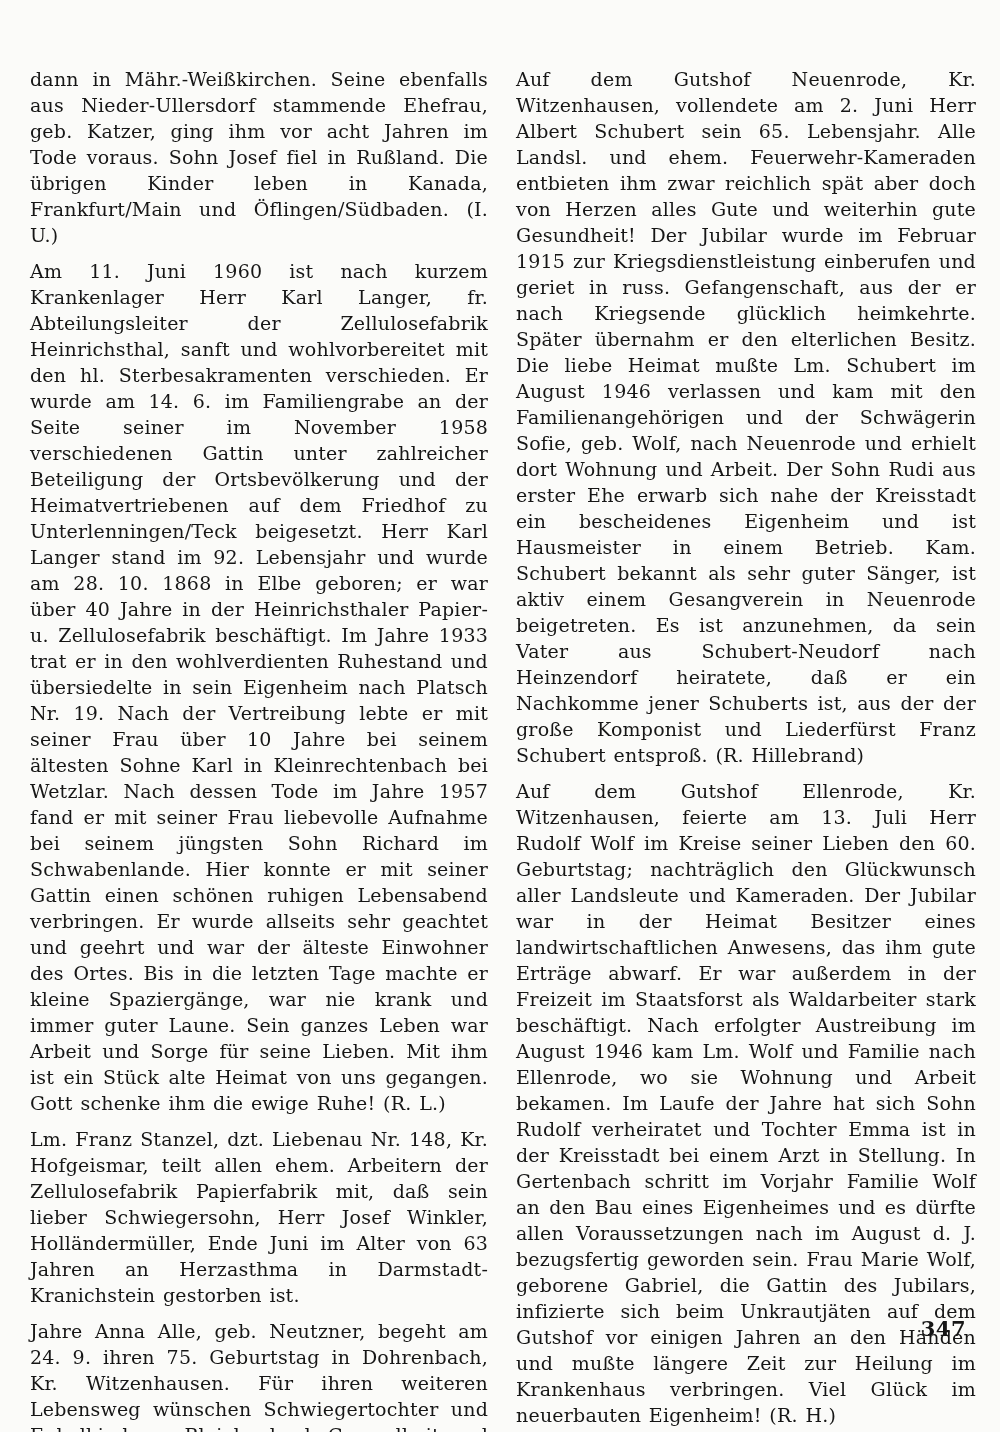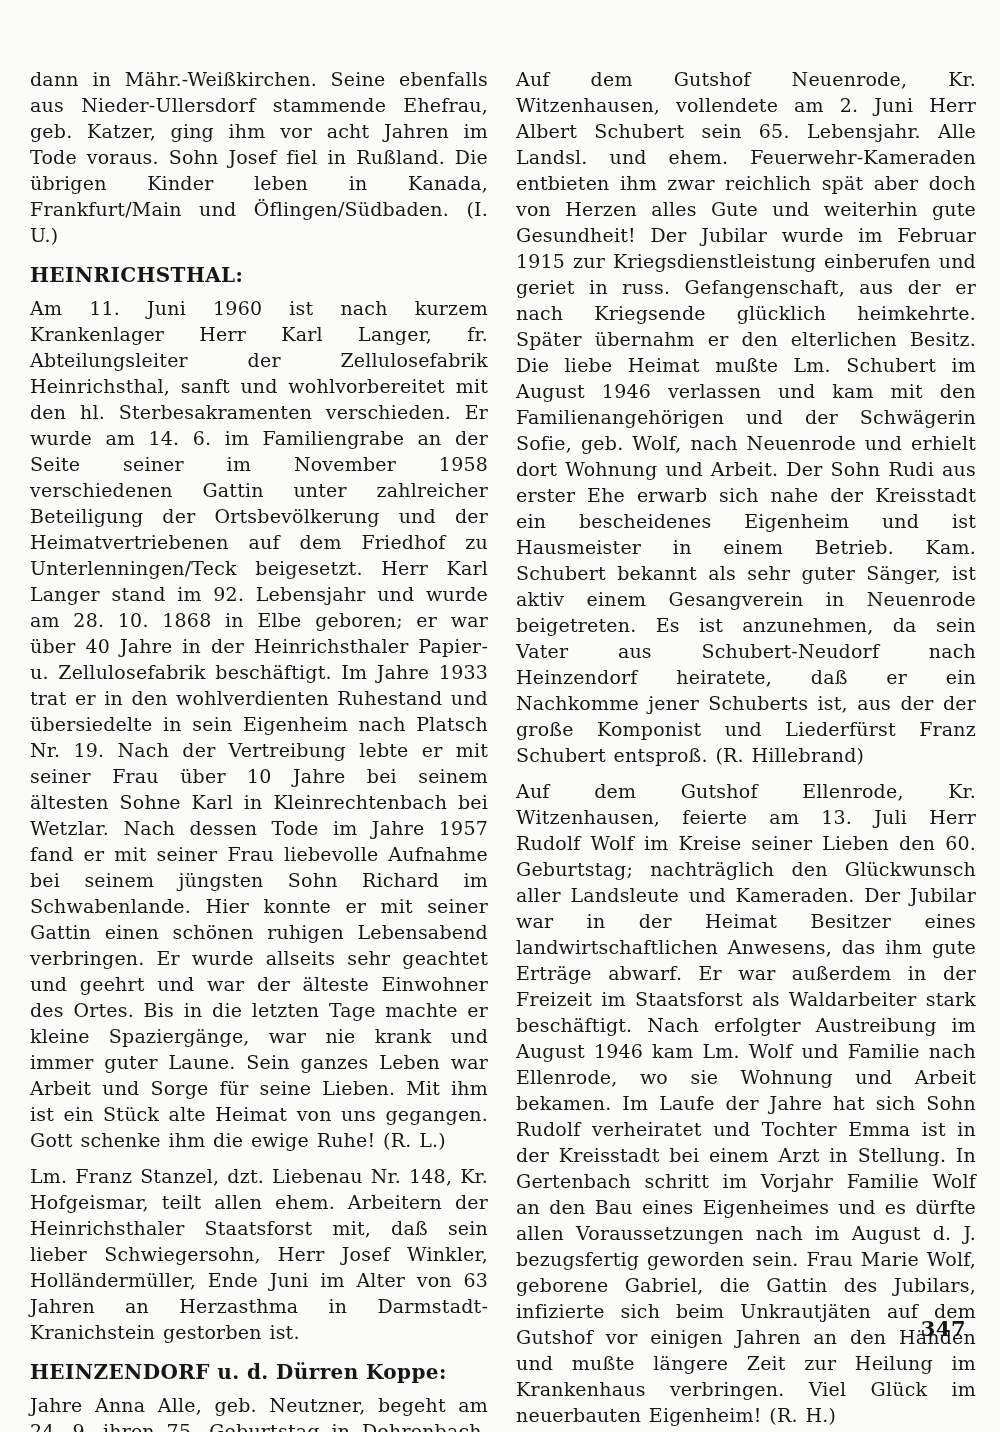--- a/index.html
+++ b/index.html
@@ -53,24 +53,22 @@
     letter-spacing: 0.5px;
   }
 </style>
 </head>
 <body>
 
 <div class="page">
   <div class="columns">
     <div class="column">
         <p class="para"><span>dann in Mähr.-Weißkirchen. Seine ebenfalls aus Nieder-Ullersdorf stammende Ehefrau, geb. Katzer, ging ihm vor acht Jahren im Tode voraus. Sohn Josef fiel in Rußland. Die übrigen Kinder leben in Kanada, Frankfurt/Main und Öflingen/Südbaden. (I. U.)</span></p>
-        <h3 class="heading"><span>HEINRICHSTHAL:</span></h3>
         <p class="para"><span>Am 11. Juni 1960 ist nach kurzem Krankenlager Herr </span><b>Karl Langer,</b><span> fr. Abteilungsleiter der Zellulosefabrik Heinrichsthal, sanft und wohlvorbereitet mit den hl. Sterbesakramenten verschieden. Er wurde am 14. 6. im Familiengrabe an der Seite seiner im November 1958 verschiedenen Gattin unter zahlreicher Beteiligung der Ortsbevölkerung und der Heimatvertriebenen auf dem Friedhof zu Unterlenningen/Teck beigesetzt. Herr Karl Langer stand im 92. Lebensjahr und wurde am 28. 10. 1868 in Elbe geboren; er war über 40 Jahre in der Heinrichsthaler Papier- u. Zellulosefabrik beschäftigt. Im Jahre 1933 trat er in den wohlverdienten Ruhestand und übersiedelte in sein Eigenheim nach Platsch Nr. 19. Nach der Vertreibung lebte er mit seiner Frau über 10 Jahre bei seinem ältesten Sohne Karl in Kleinrechtenbach bei Wetzlar. Nach dessen Tode im Jahre 1957 fand er mit seiner Frau liebevolle Aufnahme bei seinem jüngsten Sohn Richard im Schwabenlande. Hier konnte er mit seiner Gattin einen schönen ruhigen Lebensabend verbringen. Er wurde allseits sehr geachtet und geehrt und war der älteste Einwohner des Ortes. Bis in die letzten Tage machte er kleine Spaziergänge, war nie krank und immer guter Laune. Sein ganzes Leben war Arbeit und Sorge für seine Lieben. Mit ihm ist ein Stück alte Heimat von uns gegangen. Gott schenke ihm die ewige Ruhe! (R. L.)</span></p>
-        <p class="para"><span>Lm. Franz Stanzel, dzt. Liebenau Nr. 148, Kr. Hofgeismar, teilt allen ehem. Arbeitern der Heinrichsthaler Staatsforst mit, daß sein lieber Schwiegersohn, Herr </span><b>Josef Winkler,</b><span> Holländermüller, Ende Juni im Alter von 63 Jahren an Herzasthma in Darmstadt-Kranichstein gestorben ist.</span></p>
-        <h3 class="heading"><span>HEINZENDORF u. d. Dürren Koppe:</span></h3>
+        <p class="para"><span>Lm. Franz Stanzel, dzt. Liebenau Nr. 148, Kr. Hofgeismar, teilt allen ehem. Arbeitern der Zellulosefabrik Papierfabrik mit, daß sein lieber Schwiegersohn, Herr </span><b>Josef Winkler,</b><span> Holländermüller, Ende Juni im Alter von 63 Jahren an Herzasthma in Darmstadt-Kranichstein gestorben ist.</span></p>
         <p class="para"><span>Jahre </span><b>Anna Alle,</b><span> geb. Neutzner, begeht am 24. 9. ihren 75. Geburtstag in Dohrenbach, Kr. Witzenhausen. Für ihren weiteren Lebensweg wünschen Schwiegertochter und Enkelkind aus Bleichenbach Gesundheit und alles Gute!</span></p>
       </div>
     <div class="column">
         <p class="para"><span>Auf dem Gutshof Neuenrode, Kr. Witzenhausen, vollendete am 2. Juni Herr </span><b>Albert Schubert</b><span> sein 65. Lebensjahr. Alle Landsl. und ehem. Feuerwehr-Kameraden entbieten ihm zwar reichlich spät aber doch von Herzen alles Gute und weiterhin gute Gesundheit! Der Jubilar wurde im Februar 1915 zur Kriegsdienstleistung einberufen und geriet in russ. Gefangenschaft, aus der er nach Kriegsende glücklich heimkehrte. Später übernahm er den elterlichen Besitz. Die liebe Heimat mußte Lm. Schubert im August 1946 verlassen und kam mit den Familienangehörigen und der Schwägerin Sofie, geb. Wolf, nach Neuenrode und erhielt dort Wohnung und Arbeit. Der Sohn Rudi aus erster Ehe erwarb sich nahe der Kreisstadt ein bescheidenes Eigenheim und ist Hausmeister in einem Betrieb. Kam. Schubert bekannt als sehr guter Sänger, ist aktiv einem Gesangverein in Neuenrode beigetreten. Es ist anzunehmen, da sein Vater aus Schubert-Neudorf nach Heinzendorf heiratete, daß er ein Nachkomme jener Schuberts ist, aus der der große Komponist und Liederfürst Franz Schubert entsproß. (R. Hillebrand)</span></p>
         <p class="para"><span>Auf dem Gutshof Ellenrode, Kr. Witzenhausen, feierte am 13. Juli Herr </span><b>Rudolf Wolf</b><span> im Kreise seiner Lieben den 60. Geburtstag; nachträglich den Glückwunsch aller Landsleute und Kameraden. Der Jubilar war in der Heimat Besitzer eines landwirtschaftlichen Anwesens, das ihm gute Erträge abwarf. Er war außerdem in der Freizeit im Staatsforst als Waldarbeiter stark beschäftigt. Nach erfolgter Austreibung im August 1946 kam Lm. Wolf und Familie nach Ellenrode, wo sie Wohnung und Arbeit bekamen. Im Laufe der Jahre hat sich Sohn Rudolf verheiratet und Tochter Emma ist in der Kreisstadt bei einem Arzt in Stellung. In Gertenbach schritt im Vorjahr Familie Wolf an den Bau eines Eigenheimes und es dürfte allen Voraussetzungen nach im August d. J. bezugsfertig geworden sein. Frau Marie Wolf, geborene Gabriel, die Gattin des Jubilars, infizierte sich beim Unkrautjäten auf dem Gutshof vor einigen Jahren an den Händen und mußte längere Zeit zur Heilung im Krankenhaus verbringen. Viel Glück im neuerbauten Eigenheim! (R. H.)</span></p>
       </div>
   </div>
   <div class="page-number">347</div>
 </div>
 

